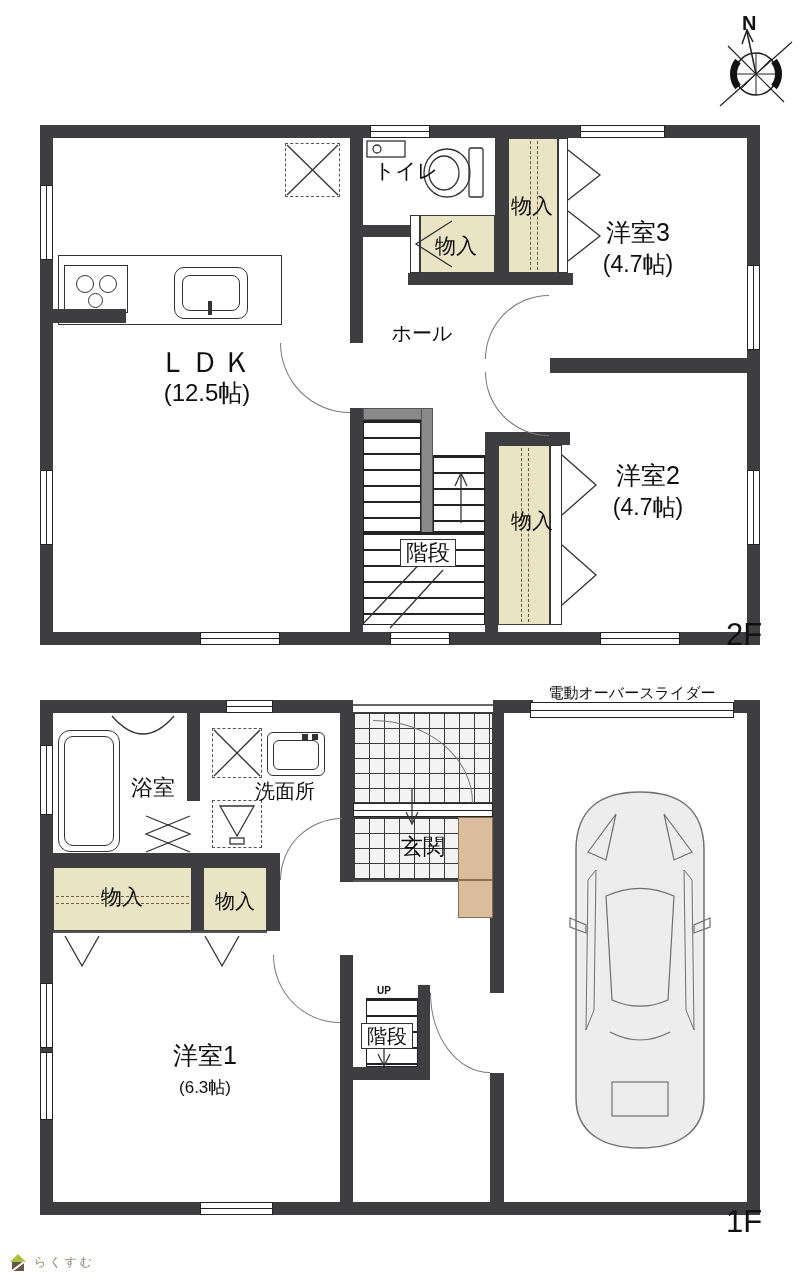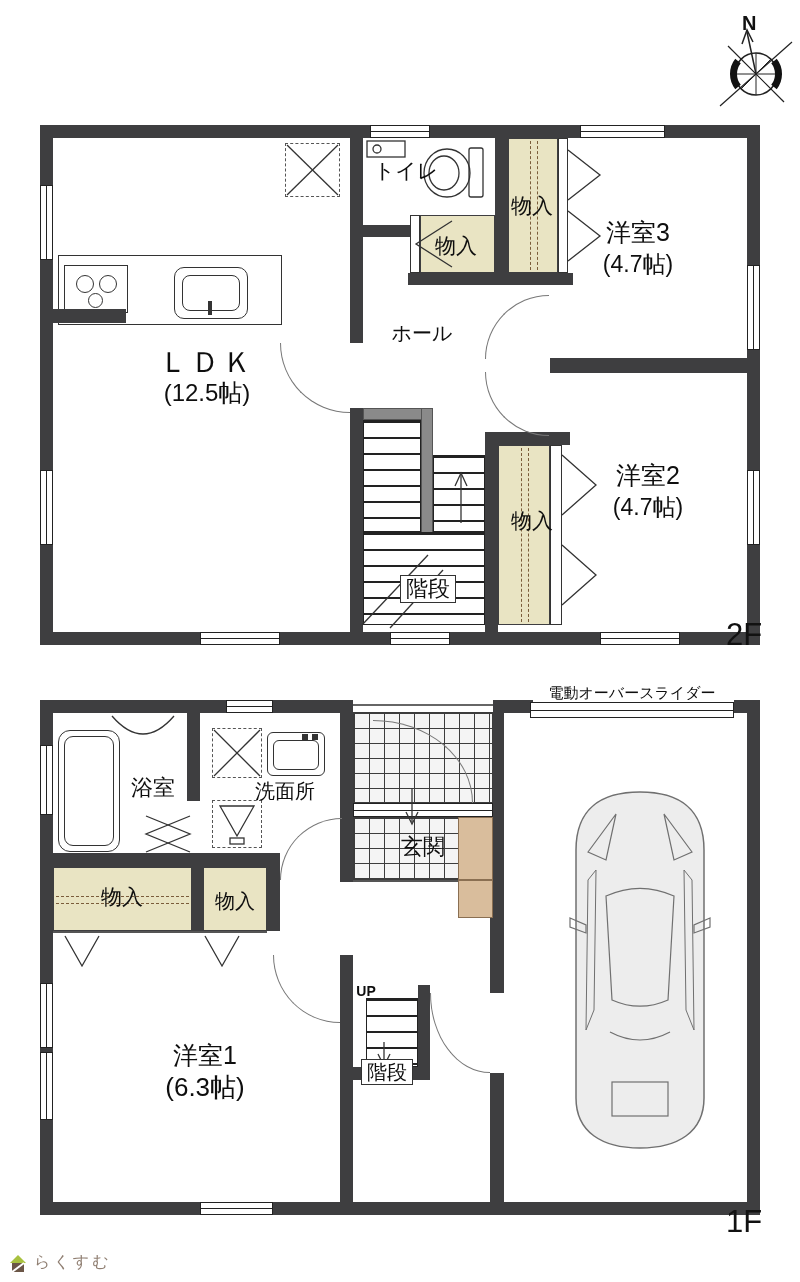--- a/index.html
+++ b/index.html
@@ -29,21 +29,21 @@
         background-size:15px 15px;}
   .treads{position:absolute;background-color:#fff;border:1px solid #222;box-sizing:border-box;
           background-image:repeating-linear-gradient(180deg,#222 0,#222 2px,transparent 2px,transparent 16px);}
   .rail{position:absolute;background:#8a8a8a;border:1px solid #555;box-sizing:border-box;}
   .arc{position:absolute;box-sizing:border-box;}
   .arc.bl{border-left:1.5px solid #777;border-bottom:1.5px solid #777;border-bottom-left-radius:100% 100%;}
   .arc.tl{border-left:1.5px solid #777;border-top:1.5px solid #777;border-top-left-radius:100% 100%;}
   .arc.tr{border-top:1.5px solid #777;border-right:1.5px solid #777;border-top-right-radius:100% 100%;}
   .lbl{position:absolute;transform:translate(-50%,-50%);color:#0e0e0e;white-space:nowrap;
        text-align:center;font-weight:500;line-height:1;}
-  .lbl.boxed{background:#fff;border:1px solid #333;padding:2px 5px;margin-top:36px;}
+  .lbl.boxed{background:#fff;border:1px solid #333;padding:2px 5px;}
   .dashline-h{position:absolute;height:0;border-top:2px dashed #444;}
   .floorlab{position:absolute;color:#111;font-size:31px;font-weight:500;}
   svg.overlay{position:absolute;left:0;top:0;pointer-events:none;}
   .rounded{border-radius:12px;}
 </style>
 </head>
 <body>
 
 <svg class="overlay" style="left:714px;top:8px;" width="84" height="104" viewBox="0 0 84 104">
   <text x="28" y="22" font-size="20" font-weight="600" fill="#111">N</text>
@@ -247,27 +247,27 @@
       <rect x="572" y="382" width="56" height="34" fill="none" stroke="#707070" stroke-width="1.2"></rect>
     </g>
   </svg>
 
   <div class="lbl" style="left:113px;top:88px;font-size:22px;">浴室</div>
   <div class="lbl" style="left:245px;top:91px;font-size:20px;">洗面所</div>
   <div class="lbl" style="left:383px;top:147px;font-size:22px;">玄関</div>
   <div class="lbl" style="left:82px;top:196px;font-size:21px;">物入</div>
   <div class="lbl" style="left:195px;top:201px;font-size:20px;">物入</div>
   <div class="lbl" style="left:165px;top:355px;font-size:25px;">洋室1</div>
-  <div class="lbl" style="left:165px;top:387px;font-size:26px;">(6.3帖)</div>
-  <div class="lbl" style="left:326px;top:291px;font-size:14px;font-weight:700;">UP</div>
+  <div class="lbl" style="left:165px;top:387px;font-size:17px;">(6.3帖)</div>
+  <div class="lbl" style="left:344px;top:291px;font-size:10px;font-weight:700;">UP</div>
   <div class="lbl boxed" style="left:347px;top:336px;font-size:20px;">階段</div>
 </div>
 
 <div class="floorlab" style="left:726px;top:1204px;">1F</div>
 
 <div style="position:absolute;left:8px;top:1252px;display:flex;align-items:center;gap:6px;">
   <svg width="20" height="20" viewBox="0 0 20 20">
     <polygon points="2,10 10,2 18,10" fill="#a8c13f"></polygon>
     <rect x="4" y="10" width="12" height="9" fill="#6b5647"></rect>
     <line x1="4" y1="19" x2="16" y2="10" stroke="#ffffff" stroke-width="2"></line>
   </svg>
-  <span style="color:#8f7e71;font-size:16px;letter-spacing:3px;">らくすむ</span>
+  <span style="color:#8f7e71;font-size:12px;letter-spacing:3px;">らくすむ</span>
 </div>
 
 </body></html>

